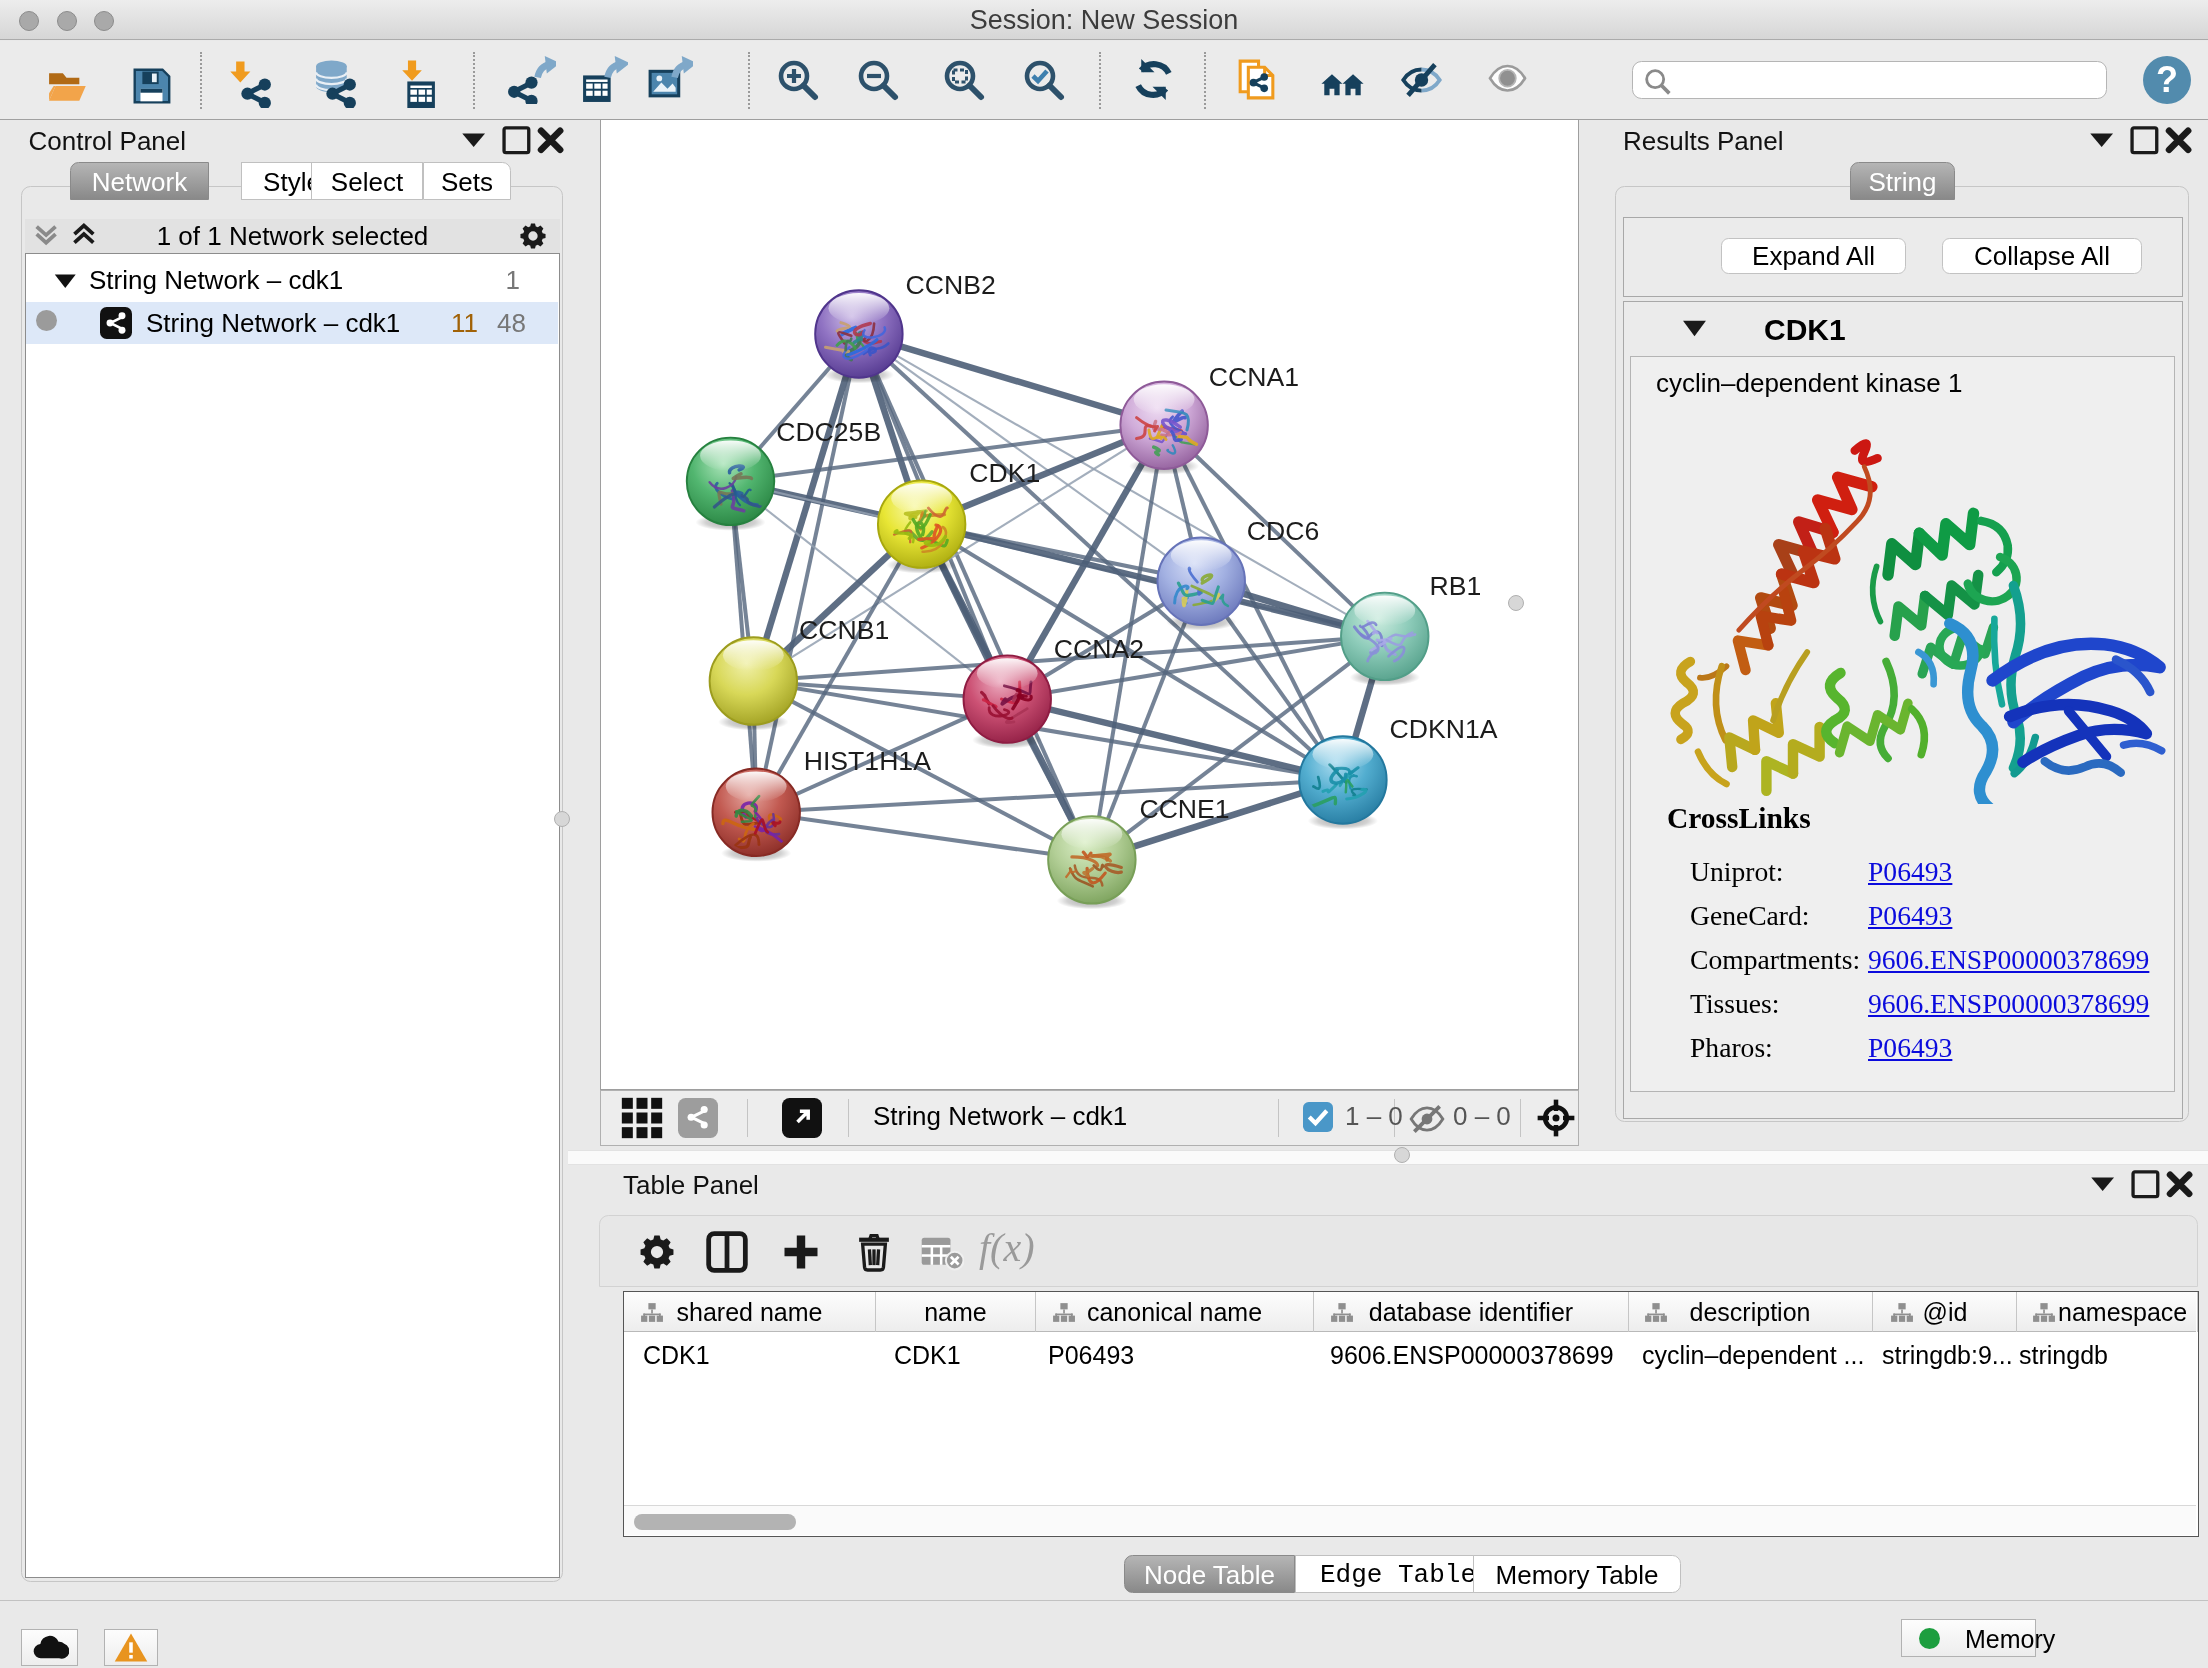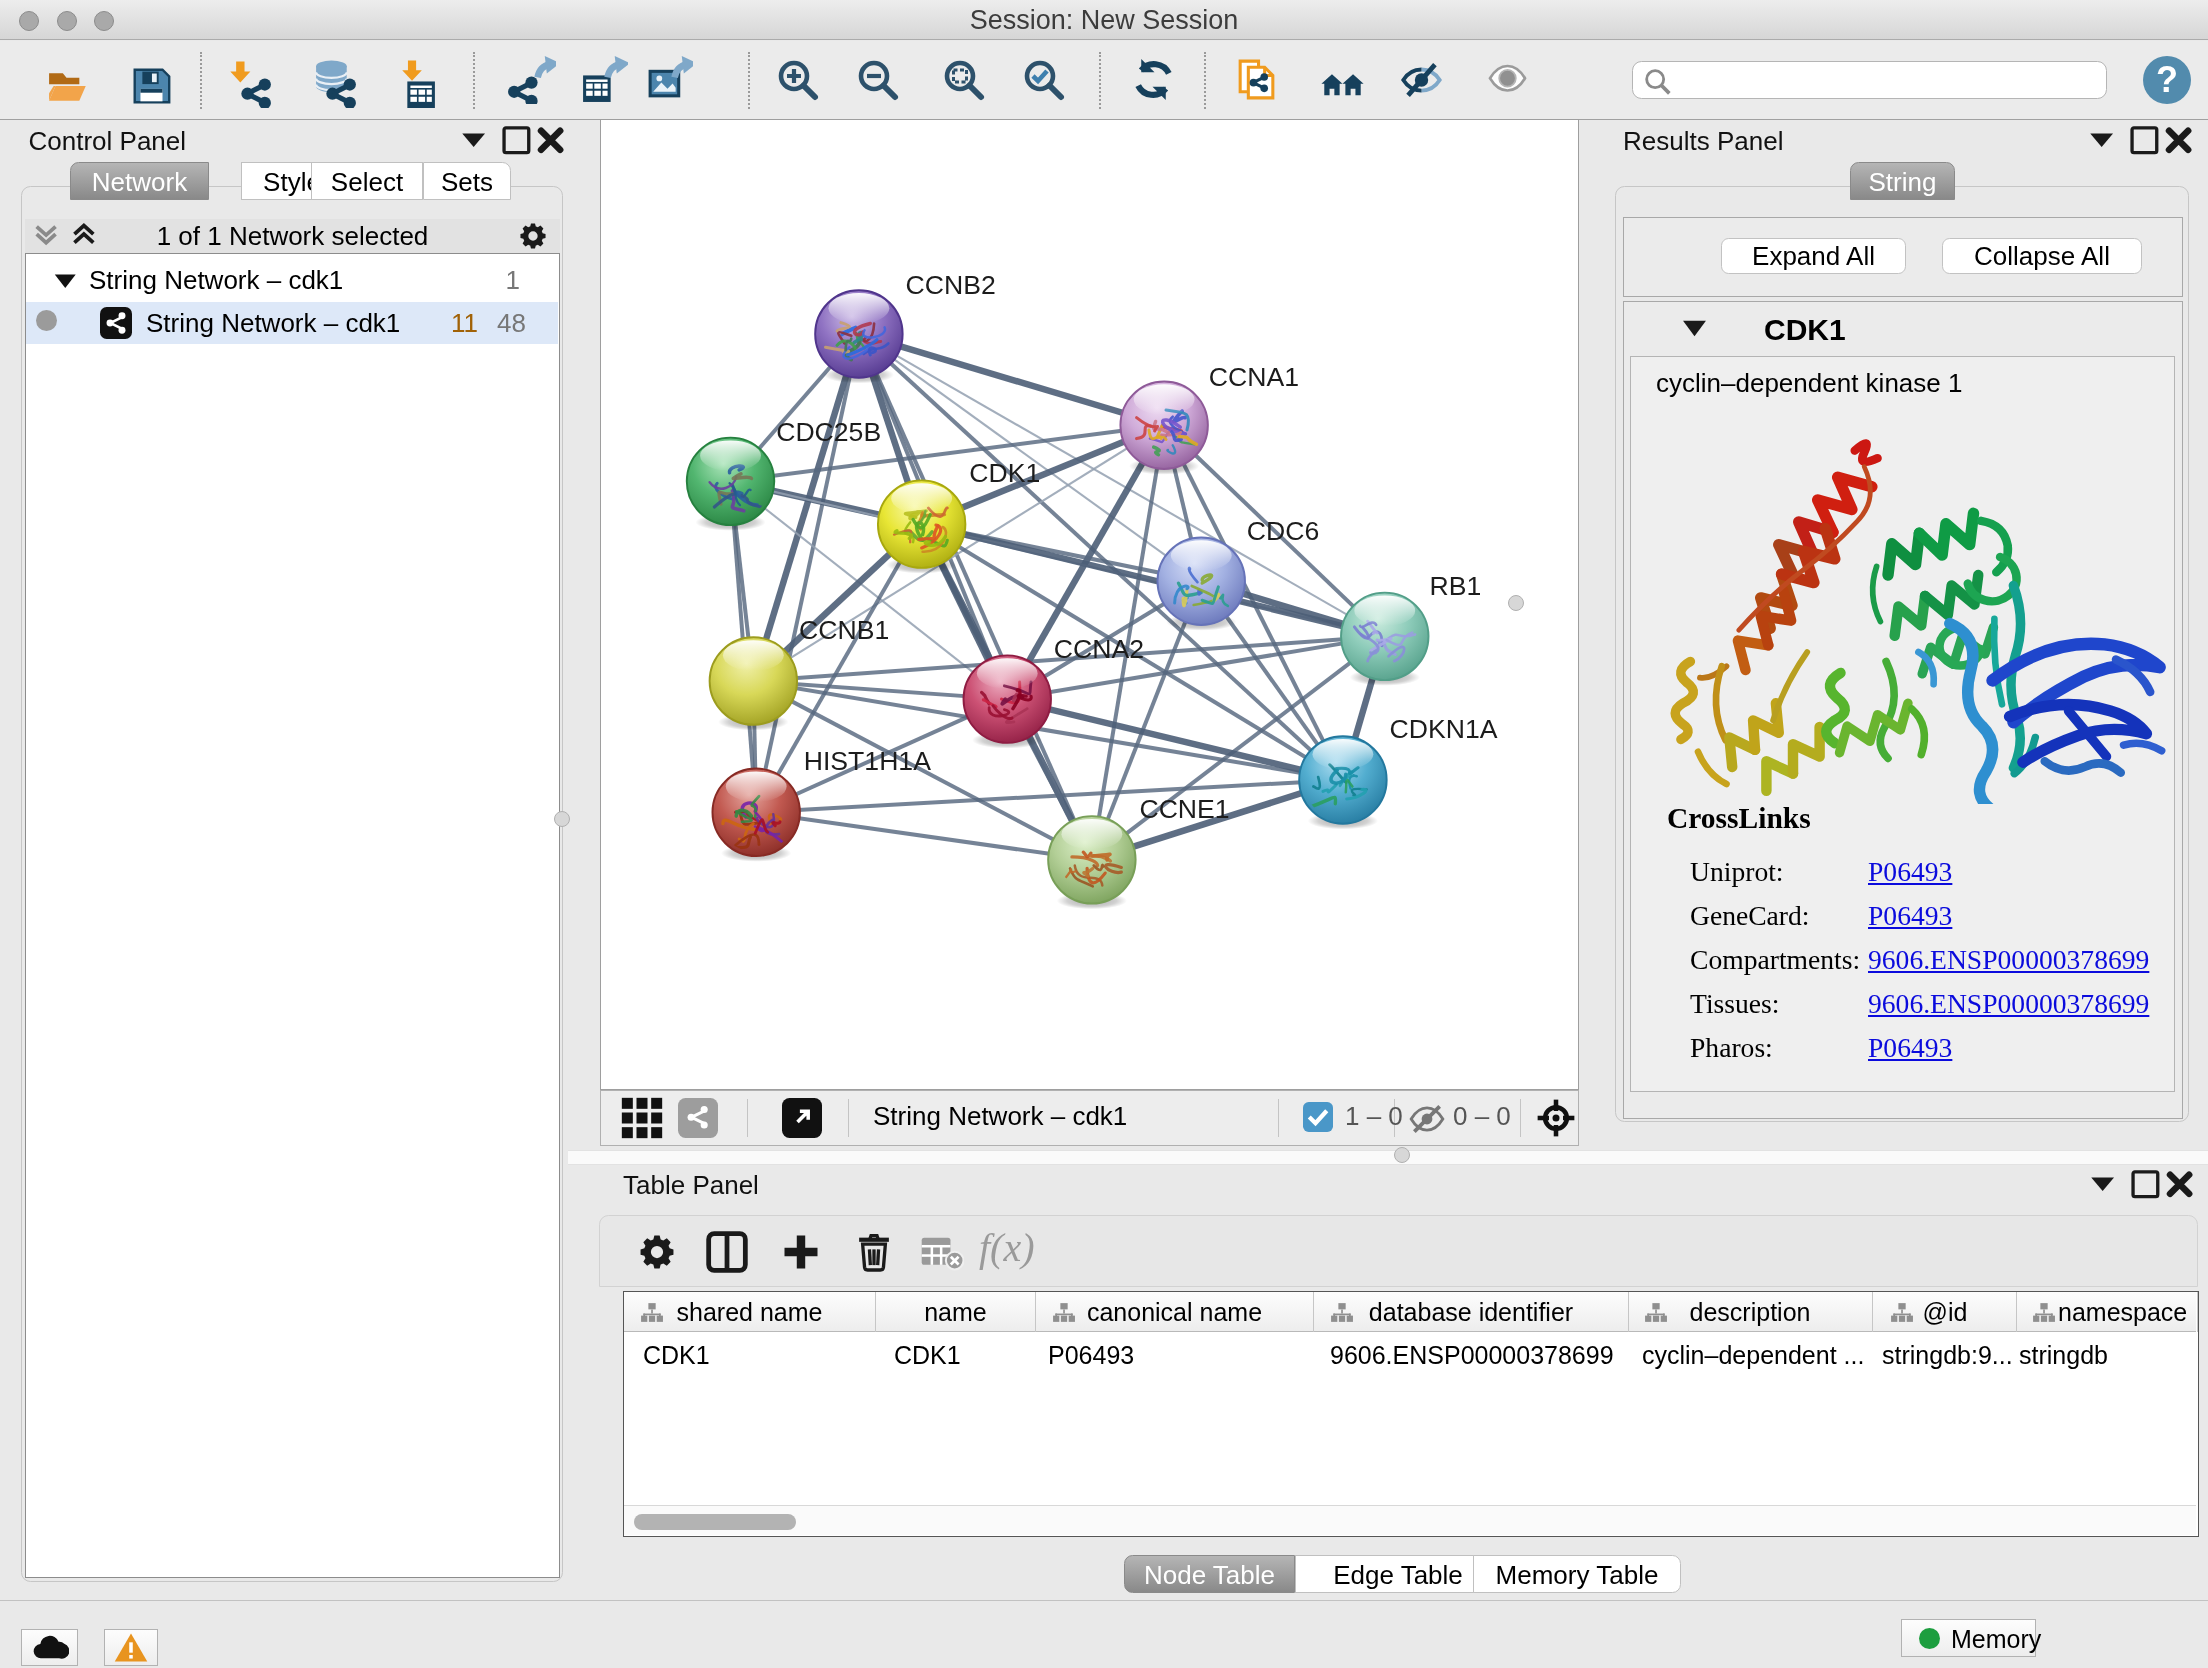--- a/index.html
+++ b/index.html
@@ -952,35 +952,35 @@
   <div class="td" style="left:424px;">P06493</div>
   <div class="td" style="left:706px;">9606.ENSP00000378699</div>
   <div class="td" style="left:1018px;">cyclin–dependent ...</div>
   <div class="td" style="left:1258px;">stringdb:9...</div>
   <div class="td" style="left:1395px;">stringdb</div>
   <div id="hscroll">
       <div id="hthumb"></div>
     </div>
 </div>
 <div class="tab tabsel btab" style="left:1124px; width:171px; border-radius:8.6px 0 0 8.6px;">Node Table</div>
-<div class="tab btab" style="left:1295px; width:206px;">Edge Table</div>
+<div class="tab btab" style="left:1295px; width:206px;font-family:Liberation Mono, monospace;">Edge Table</div>
 <div class="tab btab" style="left:1473px; width:208px; border-radius:0 8.6px 8.6px 0;">Memory Table</div>
 
 <div id="statusbar">
   <div class="sbtn" style="left:21px; top:27.6px; width:57px; height:37px;"><svg width="38" height="28.5" viewBox="0 0 24 18" style="margin:3.8px 8.6px;">
         <path fill="#111" d="M6.5 16 a4.5 4.5 0 0 1-.6-9 6 6 0 0 1 11.5-1.5 4.2 4.2 0 0 1 3.6 1.3 4.6 4.6 0 0 1-3.3 9.2z"></path>
       </svg></div>
   <div class="sbtn" style="left:104px; top:27.6px; width:54px; height:37px;"><svg width="36" height="31" viewBox="0 0 24 21" style="margin:2.9px 7.6px;">
         <path d="M12 1 L23 20 H1 Z" fill="#e8941f"></path>
         <rect x="10.8" y="7" width="2.4" height="7" fill="#fff"></rect>
         <rect x="10.8" y="15.6" width="2.4" height="2.4" fill="#fff"></rect>
       </svg></div>
   <div class="sbtn" style="left:1901px; top:18px; width:135px; height:38px;">
       <span style="position:absolute; left:17px; top:7.6px; width:21px; height:21px; border-radius:50%; background:#1d9e3f;"></span>
-      <span style="position:absolute; left:49px; top:4.8px; font-size:25px;">Memory</span>
+      <span style="position:absolute; left:63px; top:4.8px; font-size:25px;">Memory</span>
     </div>
 </div>
 <div class="abs" style="left:568px; top:1150px; width:1641px; height:15px; background:#fafafa; border-top:1px solid #e2e2e2; border-bottom:1px solid #e2e2e2;"></div>
 
 <div class="abs" style="left:554px; top:811px; width:16px; height:16px; border-radius:50%; background:#d7d7d7; border:1px solid #b0b0b0;"></div>
 <div class="abs" style="left:1508px; top:595px; width:16px; height:16px; border-radius:50%; background:#d7d7d7; border:1px solid #b0b0b0;"></div>
 <div class="abs" style="left:1394px; top:1147px; width:16px; height:16px; border-radius:50%; background:#d7d7d7; border:1px solid #b0b0b0;"></div>
 
 
 </body></html>

